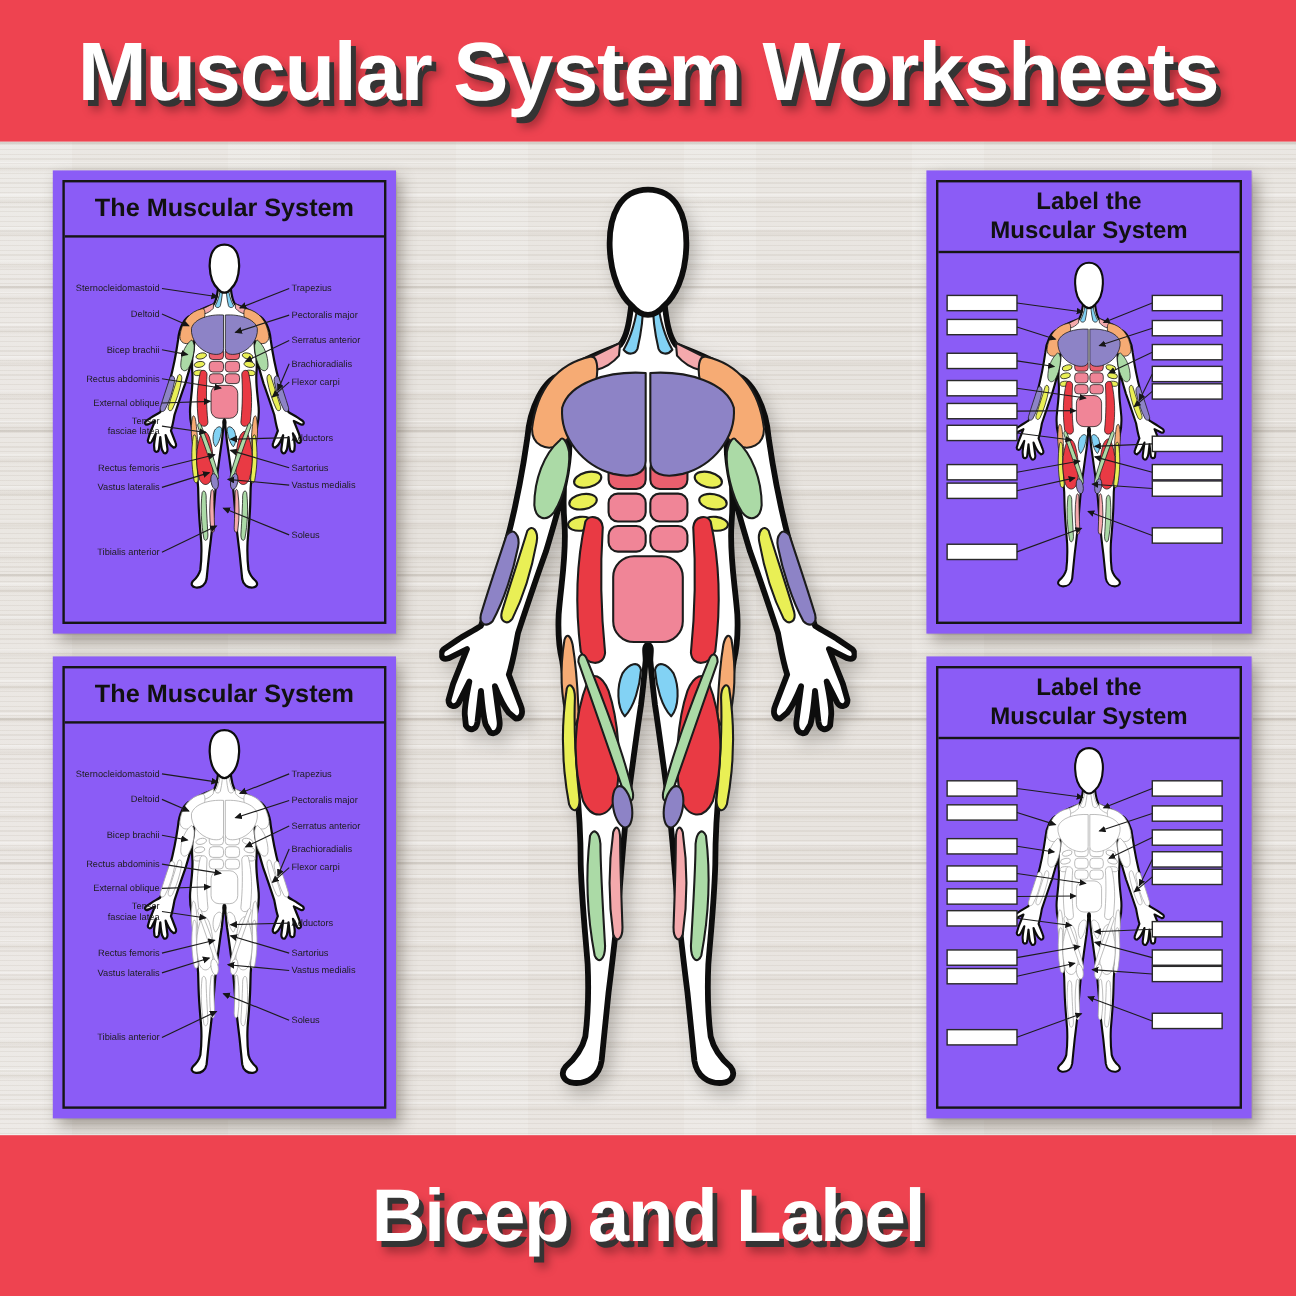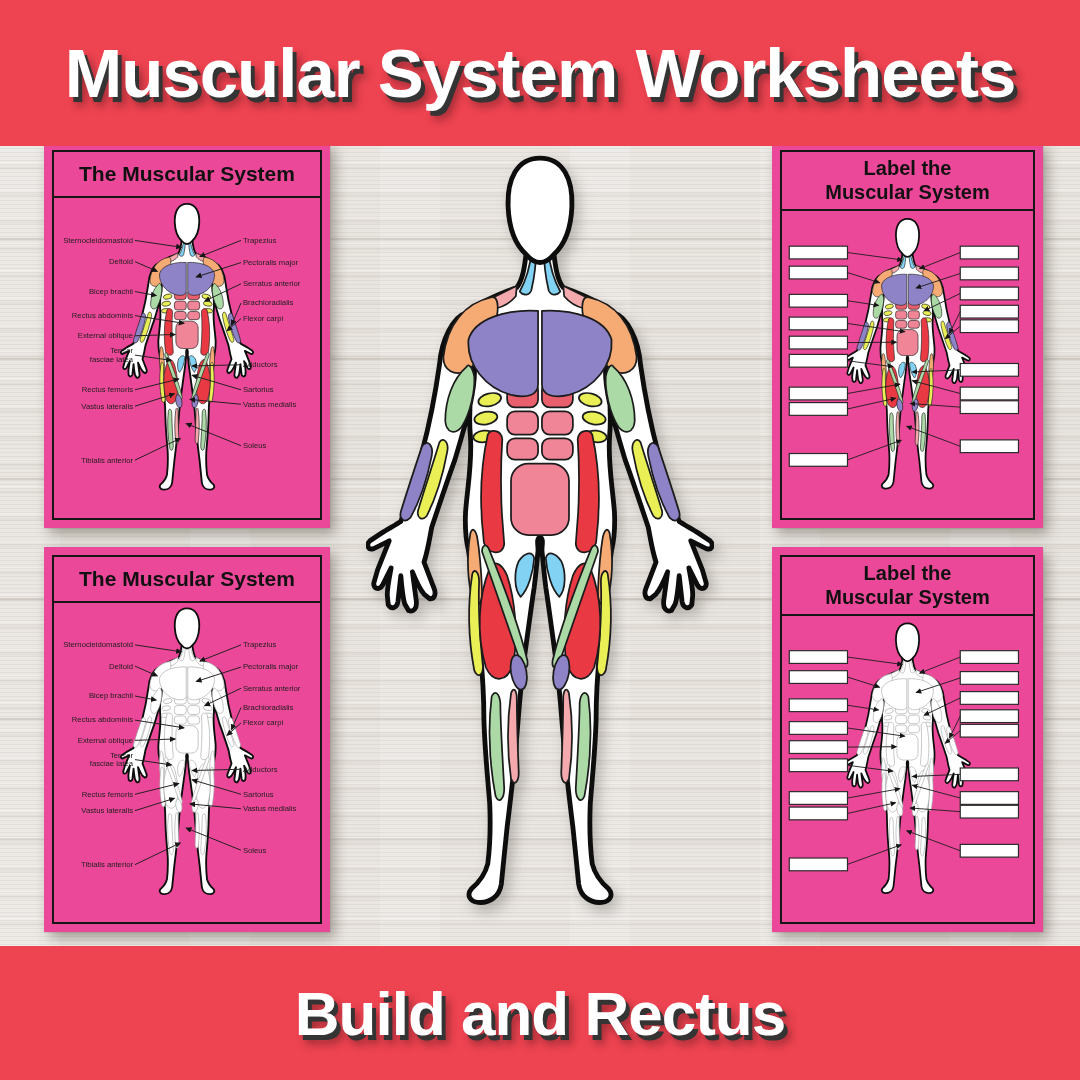--- a/index.html
+++ b/index.html
@@ -10,28 +10,28 @@
     background:
       repeating-linear-gradient(180deg, rgba(139,125,107,0.10) 0px, rgba(139,125,107,0.10) 1px, transparent 1px, transparent 4px),
       repeating-linear-gradient(180deg, rgba(255,255,255,0.35) 0px, transparent 3px, rgba(170,158,142,0.13) 6px, transparent 9px, transparent 27px),
       repeating-linear-gradient(180deg, transparent 0px, transparent 118px, rgba(120,108,92,0.20) 118px, rgba(120,108,92,0.20) 120px),
       repeating-linear-gradient(90deg, rgba(255,255,255,0.16) 0px, rgba(255,255,255,0.16) 60px, transparent 60px, transparent 190px),
       linear-gradient(180deg,#ece9e5,#e6e2dd 40%,#ebe7e3);
     background-color:var(--wood,#e9e5e1);}
   
   .banner{position:absolute;left:0;right:0;background:var(--banner-red,#ee4350);
     display:flex;align-items:center;justify-content:center;z-index:5;}
-  .banner.top{top:0;height:146px;}
+  .banner.top{top:0;height:118px;}
   .banner.bottom{top:946px;height:134px;}
   .banner-text{color:#fff;font-weight:bold;white-space:nowrap;letter-spacing:-1px;
     text-shadow:4px 5px 0 #343434, 7px 9px 8px rgba(0,0,0,0.35);}
   .banner.top .banner-text{font-size:69px;}
   .banner.bottom .banner-text{font-size:62px;}
   
-  .card{position:absolute;background:#ec4899;padding:8px;box-sizing:border-box;
+  .card{position:absolute;background:#8b5cf6;padding:8px;box-sizing:border-box;
     box-shadow:5px 6px 12px rgba(80,70,60,0.45),1px 1px 0 #d8d3cd;z-index:3;}
   .frame{border:2.5px solid #161616;height:100%;box-sizing:border-box;
     display:flex;flex-direction:column;}
   .sheet-header{border-bottom:2.5px solid #161616;min-height:34px;
     display:flex;align-items:center;justify-content:center;text-align:center;
     font-weight:bold;color:#111;white-space:pre-line;line-height:1.18;padding:5px 2px;}
   .hdr-lg{font-size:21px;}
   .hdr-sm{font-size:20px;}
   .diagram{flex:1;display:flex;align-items:center;justify-content:flex-end;min-height:0;}
   .diagram svg{width:100%;height:100%;}
@@ -332,15 +332,15 @@
             <rect class="ansbox" x="196" y="205" width="64" height="14"></rect>
             <line class="larrow" x1="196" y1="212" x2="141.07999999999998" y2="207.975" marker-end="url(#arrowhd)"></line>
             <rect class="ansbox" x="196" y="248" width="64" height="14"></rect>
             <line class="larrow" x1="196" y1="255" x2="137.23000000000002" y2="233" marker-end="url(#arrowhd)"></line>
           </svg>
       </div>
     </div>
   </div>
 
   <div class="banner bottom">
-    <span class="banner-text">Build and Rectus</span>
+    <span class="banner-text">Bicep and Label</span>
   </div>
 </div>
 
 </body></html>

